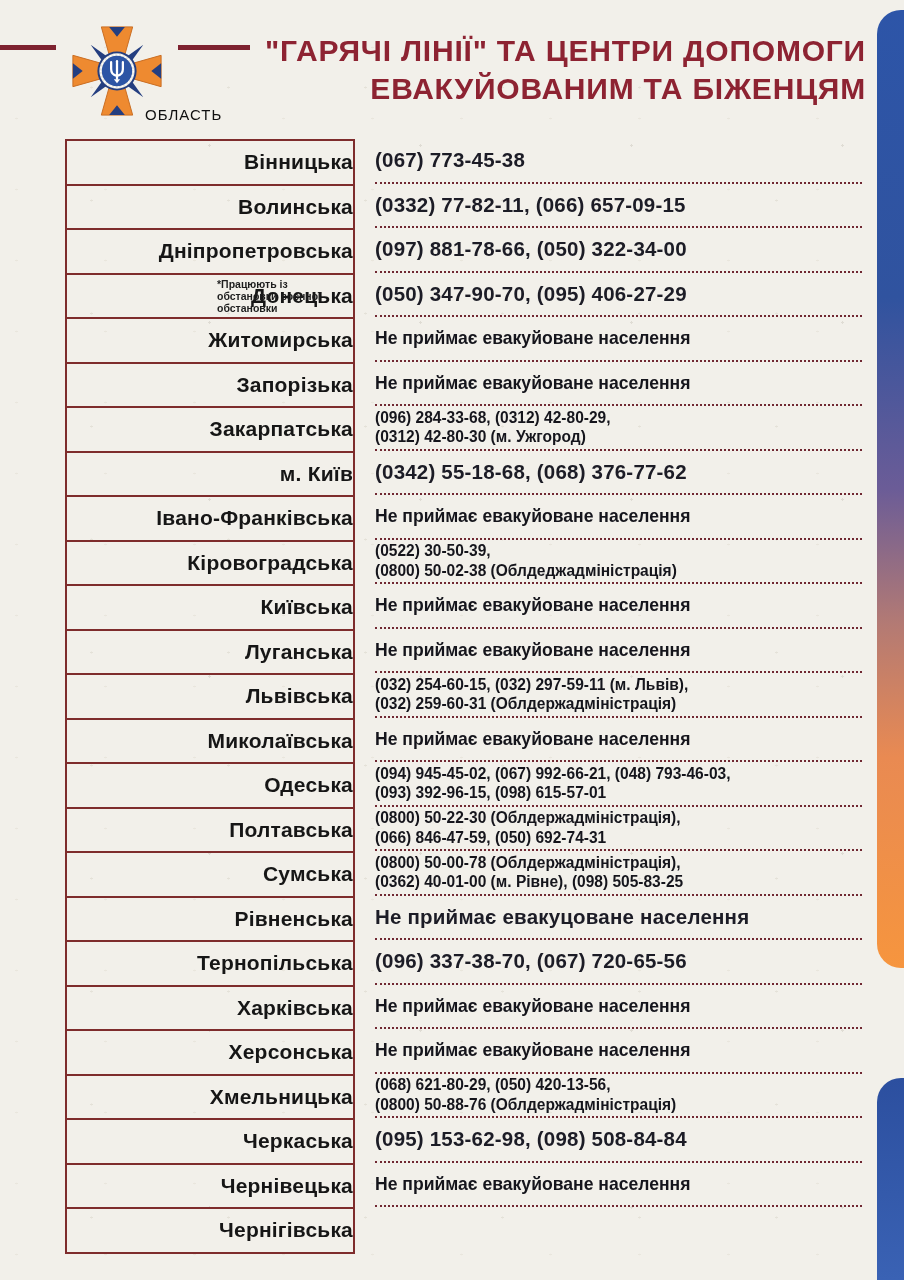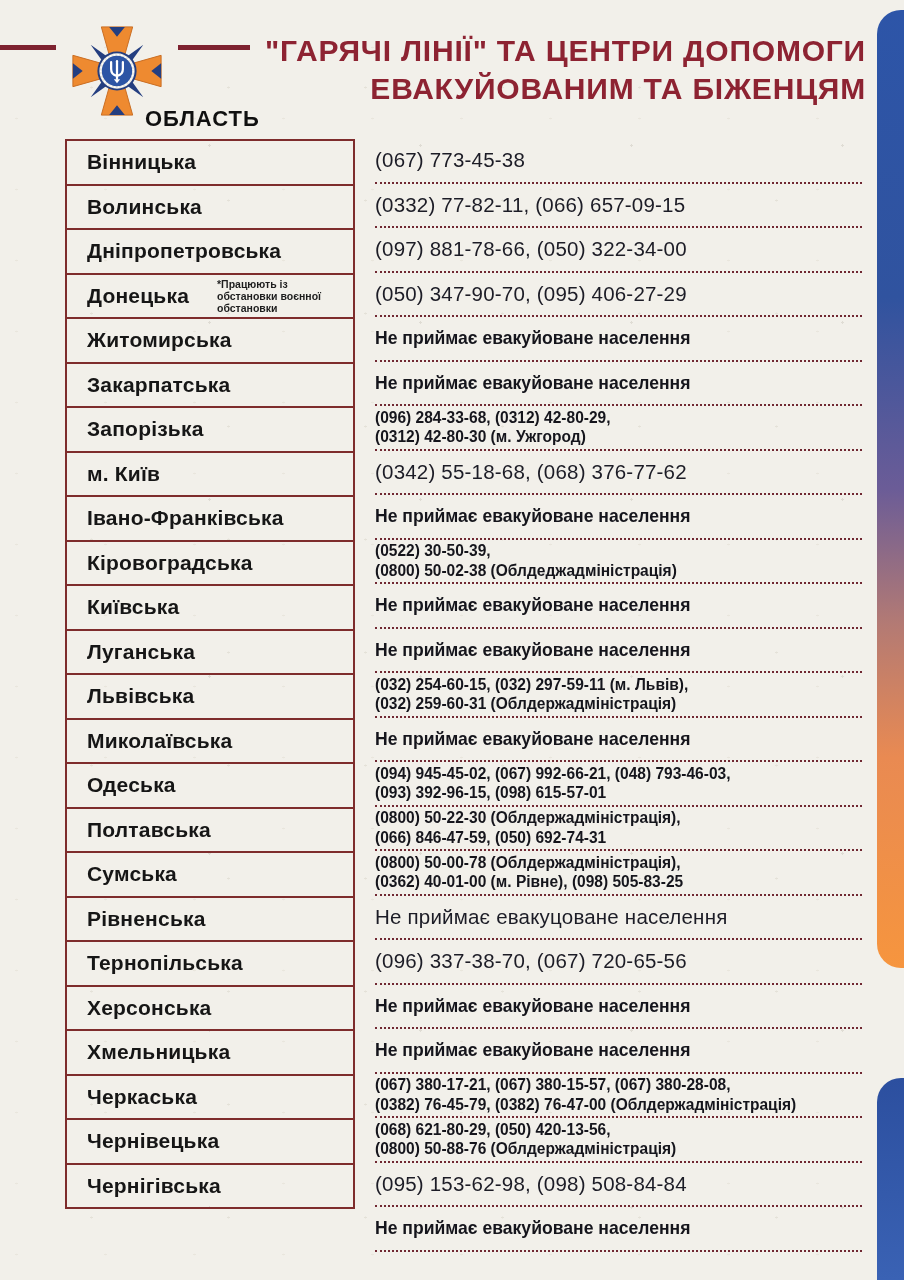--- a/index.html
+++ b/index.html
@@ -25,40 +25,40 @@
 
   
   .rule{position:absolute;height:5px;background:#7e2230;top:45px;}
   .rule.left{left:0;width:56px;}
   .rule.right{left:178px;width:72px;}
   .emblem{position:absolute;left:64px;top:22px;width:106px;height:98px;}
   .title{position:absolute;top:32px;right:38px;margin:0;
          font-size:30px;font-weight:bold;line-height:38px;
          letter-spacing:0.8px;color:#8d2332;text-align:right;}
   .col-header{position:absolute;left:145px;top:106px;
-         font-size:22px;font-weight:bold;letter-spacing:1px;color:#101010;}
+         font-size:15px;font-weight:normal;letter-spacing:1px;color:#101010;}
 
   
   .region-col{position:absolute;left:65px;top:139px;width:290px;}
   .region-cell{box-sizing:border-box;height:46.5px;margin-top:-2px;
          border:2px solid #7e2c2c;display:flex;align-items:center;
-         padding-left:20px;position:relative;}
+         padding-left:20px;position:relative;justify-content:flex-end;}
   .region-cell:first-child{margin-top:0;}
   .region-label{font-size:21px;font-weight:bold;color:#161616;
          letter-spacing:0.2px;white-space:nowrap;}
   .region-note{position:absolute;left:150px;top:50%;transform:translateY(-50%);
          width:140px;font-size:10.5px;font-weight:bold;line-height:12px;
          color:#1d1d1d;}
 
   
   .hotline-col{position:absolute;left:375px;top:139px;width:487px;}
   .phone-cell{box-sizing:border-box;height:44.5px;display:flex;
          align-items:center;border-bottom:2px dotted #702832;}
   .phone-text{white-space:nowrap;}
-  .phone-cell.large .phone-text{font-size:20.5px;font-weight:normal;
+  .phone-cell.large .phone-text{font-size:20.5px;font-weight:bold;
          color:#1c1c26;letter-spacing:0.2px;}
   .phone-cell.cond .phone-text{font-size:18.5px;font-weight:bold;
          color:#15151c;transform:scaleX(0.95);transform-origin:left center;}
   .phone-cell.cond2 .phone-text{font-size:16px;font-weight:bold;
          line-height:19.5px;color:#15151c;transform:scaleX(0.97);
          transform-origin:left center;}
 </style>
 </head>
 <body>
 
@@ -120,26 +120,26 @@
         <span class="region-label">Дніпропетровська</span>
       </div>
       <div class="region-cell">
         <span class="region-label">Донецька</span>
         <span class="region-note"><span>*Працюють із</span><br><span>обстановки воєнної</span><br><span>обстановки</span></span>
       </div>
       <div class="region-cell">
         <span class="region-label">Житомирська</span>
       </div>
       <div class="region-cell">
+        <span class="region-label">Запорізька</span>
+      </div>
+      <div class="region-cell">
         <span class="region-label">Закарпатська</span>
       </div>
       <div class="region-cell">
-        <span class="region-label">Запорізька</span>
-      </div>
-      <div class="region-cell">
         <span class="region-label">м. Київ</span>
       </div>
       <div class="region-cell">
         <span class="region-label">Івано-Франківська</span>
       </div>
       <div class="region-cell">
         <span class="region-label">Кіровоградська</span>
       </div>
       <div class="region-cell">
         <span class="region-label">Київська</span>
@@ -160,20 +160,23 @@
         <span class="region-label">Полтавська</span>
       </div>
       <div class="region-cell">
         <span class="region-label">Сумська</span>
       </div>
       <div class="region-cell">
         <span class="region-label">Рівненська</span>
       </div>
       <div class="region-cell">
         <span class="region-label">Тернопільська</span>
+      </div>
+      <div class="region-cell">
+        <span class="region-label">Харківська</span>
       </div>
       <div class="region-cell">
         <span class="region-label">Херсонська</span>
       </div>
       <div class="region-cell">
         <span class="region-label">Хмельницька</span>
       </div>
       <div class="region-cell">
         <span class="region-label">Черкаська</span>
       </div>
@@ -242,23 +245,20 @@
       <div class="phone-cell large">
         <div class="phone-text"><span>(096) 337-38-70, (067) 720-65-56</span></div>
       </div>
       <div class="phone-cell cond">
         <div class="phone-text"><span>Не приймає евакуйоване населення</span></div>
       </div>
       <div class="phone-cell cond">
         <div class="phone-text"><span>Не приймає евакуйоване населення</span></div>
       </div>
       <div class="phone-cell cond2">
-        <div class="phone-text"><span>(067) 380-17-21, (067) 380-15-57, (067) 380-28-08,</span><br><span>(0382) 76-45-79, (0382) 76-47-00 (Облдержадміністрація)</span></div>
-      </div>
-      <div class="phone-cell cond2">
         <div class="phone-text"><span>(068) 621-80-29, (050) 420-13-56,</span><br><span>(0800) 50-88-76 (Облдержадміністрація)</span></div>
       </div>
       <div class="phone-cell large">
         <div class="phone-text"><span>(095) 153-62-98, (098) 508-84-84</span></div>
       </div>
       <div class="phone-cell cond">
         <div class="phone-text"><span>Не приймає евакуйоване населення</span></div>
       </div>
     </div>
 

